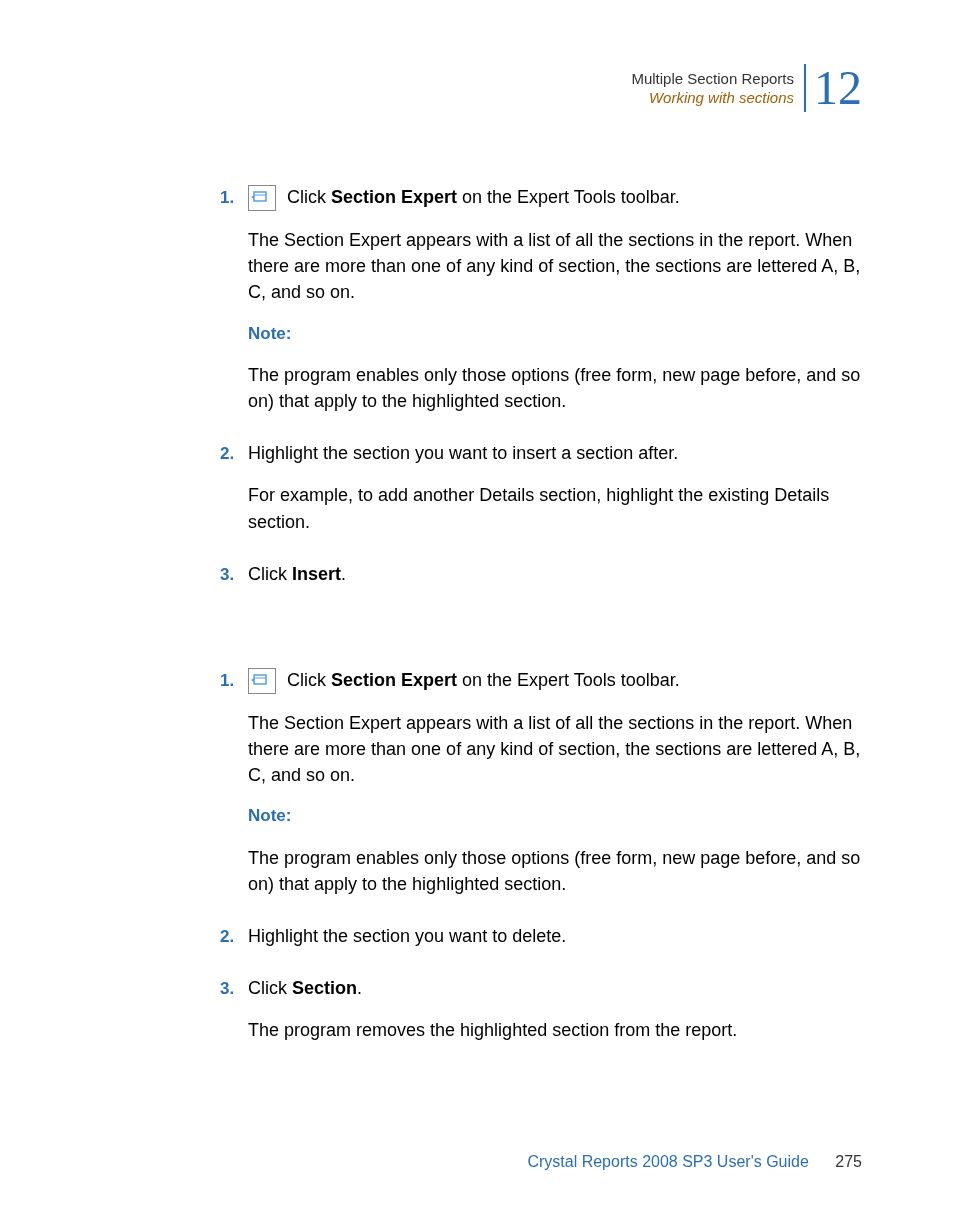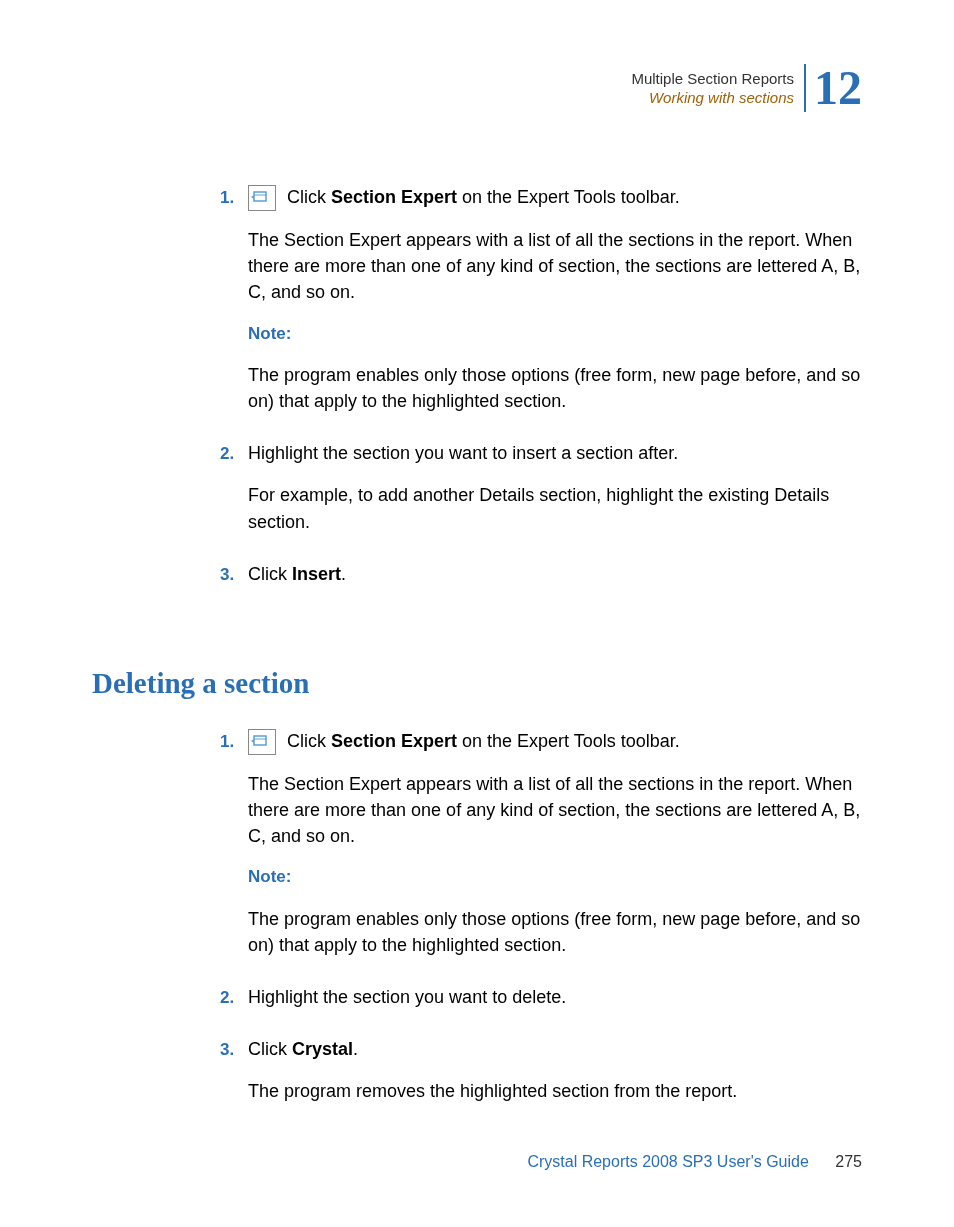--- a/index.html
+++ b/index.html
@@ -31,21 +31,21 @@
   }
   .header-top { color: #333; }
   .header-bottom { color: #a16207; font-style: italic; }
   .chapter-num {
     font-family: Georgia, 'Times New Roman', serif;
     font-size: 48px;
     color: #2a6fb5;
     border-left: 2px solid #2a6fb5;
     padding-left: 8px;
     line-height: 1;
-    font-weight: bold;
+    font-weight: normal;
   }
   h2.section-title {
     font-family: Georgia, 'Times New Roman', serif;
     font-size: 29px;
     color: #2a6fb5;
     font-weight: bold;
     margin-bottom: 28px;
   }
   .steps {
     margin-left: 128px;
@@ -151,21 +151,20 @@
       <div class="step-num">3.</div>
       <div class="step-body">
         <p>
           <span>Click </span><span class="bold">Insert</span><span>.</span>
         </p>
       </div>
     </div>
 
   </div>
 
-  <h2 class="section-title">Deleting a section</h2>
 
   <div class="steps">
 
     <div class="step">
       <div class="step-num">1.</div>
       <div class="step-body">
         <p>
           <span class="icon-box">
             <svg width="24" height="22" viewBox="0 0 24 22">
               <rect x="5" y="6" width="12" height="9" fill="none" stroke="#5aa0d8" stroke-width="1.5"></rect>
@@ -184,21 +183,21 @@
       <div class="step-num">2.</div>
       <div class="step-body">
         <p>Highlight the section you want to delete.</p>
       </div>
     </div>
 
     <div class="step">
       <div class="step-num">3.</div>
       <div class="step-body">
         <p>
-          <span>Click </span><span class="bold">Crystal</span><span>.</span>
+          <span>Click </span><span class="bold">Section</span><span>.</span>
         </p>
         <p>The program removes the highlighted section from the report.</p>
       </div>
     </div>
 
   </div>
 
 </div>
 
 <div class="footer">

